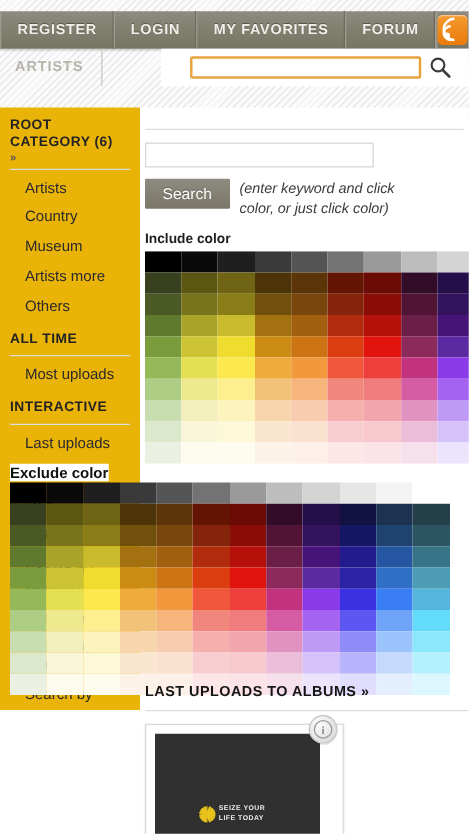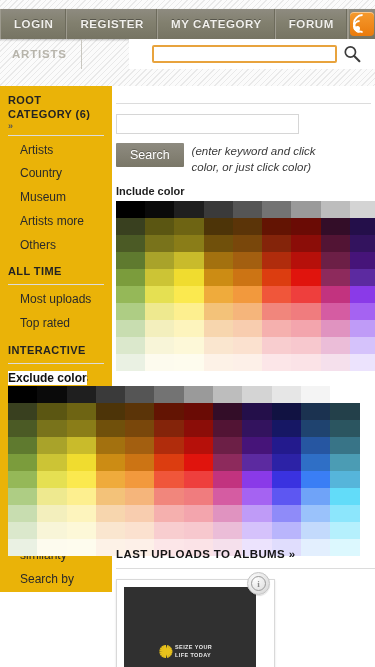--- a/index.html
+++ b/index.html
@@ -180,23 +180,23 @@
   }
   #info-badge span{border:1.2px solid #9a9a9a;border-radius:50%;width:13px;height:13px;
     display:flex;align-items:center;justify-content:center;font-size:9px;}
 </style>
 </head>
 <body>
 
 <div id="page-bg"></div>
 
 <div id="topnav">
+  <div class="navitem">REGISTER</div>
   <div class="navitem">LOGIN</div>
-  <div class="navitem">REGISTER</div>
-  <div class="navitem">MY CATEGORY</div>
+  <div class="navitem">MY FAVORITES</div>
   <div class="navitem">FORUM</div>
   <div id="rss-wrap">
     <div id="rss-btn">
       <span class="dot"></span>
       <span class="arc arc1"></span>
       <span class="arc arc2"></span>
     </div>
   </div>
 </div>
 
@@ -222,21 +222,20 @@
   <div class="side-rule"></div>
   <div class="side-link">Artists</div>
   <div class="side-link">Country</div>
   <div class="side-link">Museum</div>
   <div class="side-link">Artists more</div>
   <div class="side-link">Others</div>
 
   <div class="side-h">ALL TIME</div>
   <div class="side-rule"></div>
   <div class="side-link">Most uploads</div>
-  <div class="side-link">Top rated</div>
 
   <div class="side-h">INTERACTIVE</div>
   <div class="side-rule"></div>
   <div class="side-link">Last uploads</div>
   <div class="side-link">Last hits</div>
   <div class="side-link">Last</div>
 
   <div class="side-h">SEARCH</div>
   <div class="side-rule"></div>
   <div class="side-link">Search by keyword</div>

